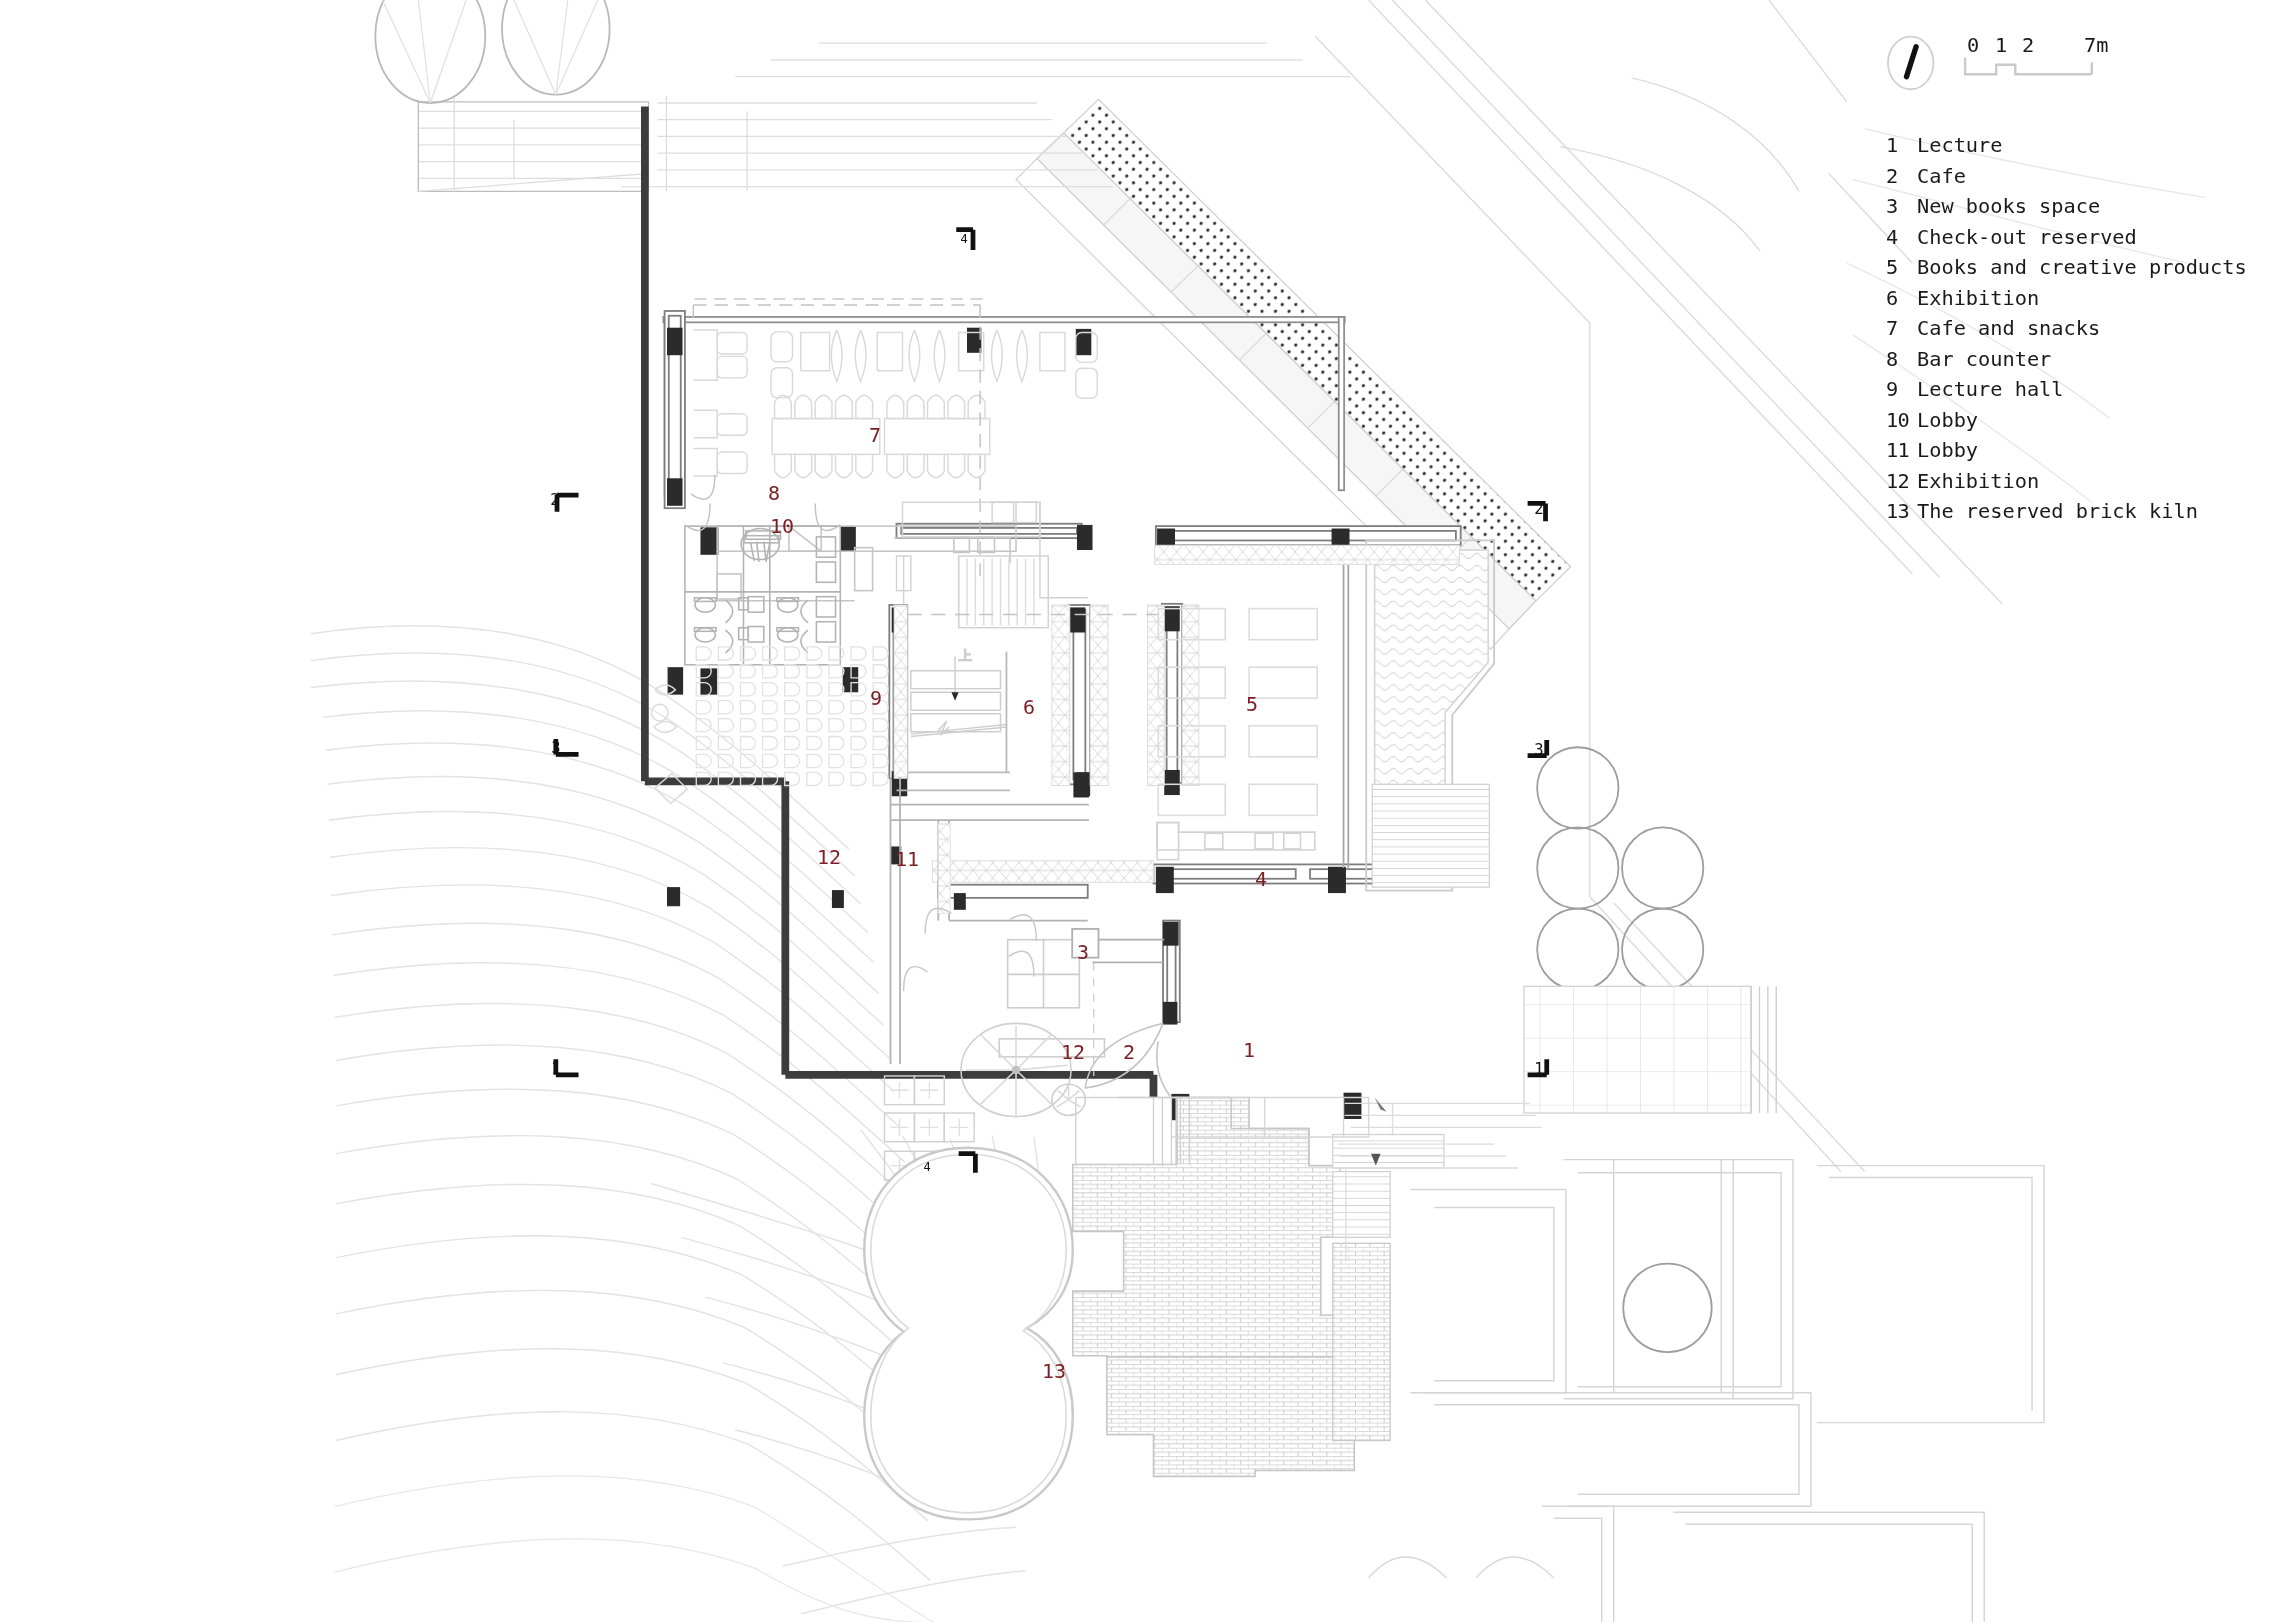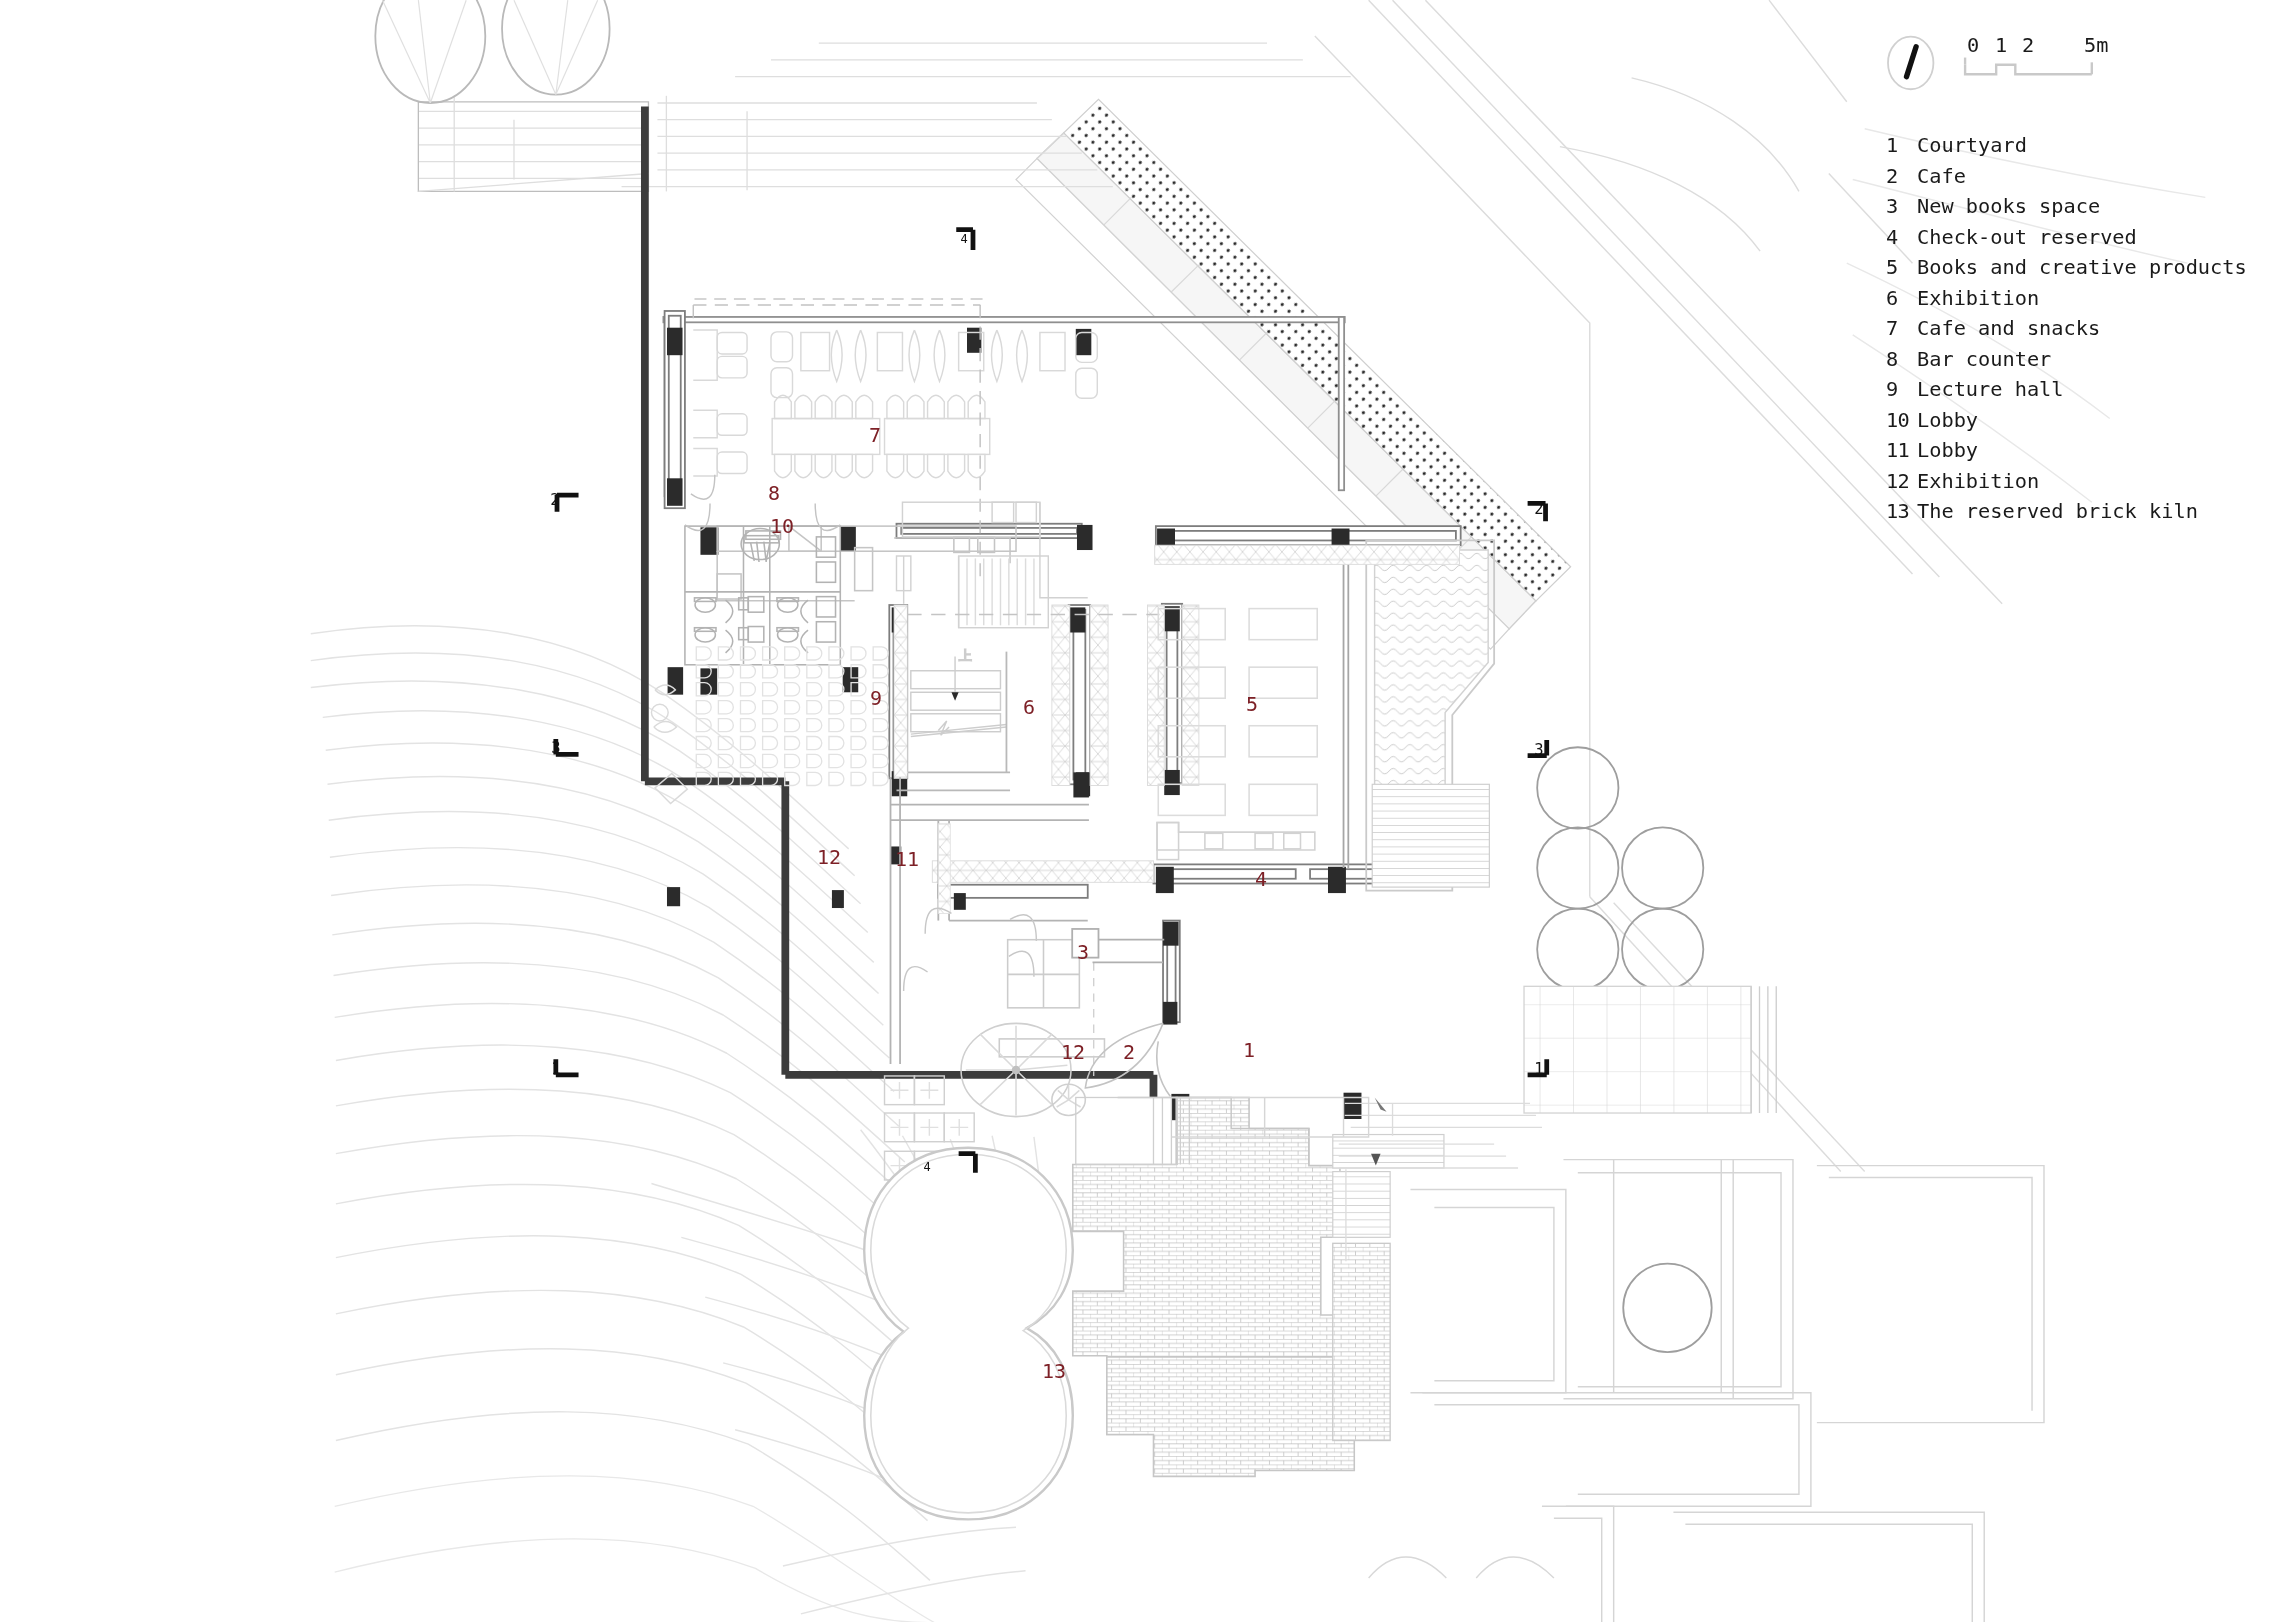--- a/index.html
+++ b/index.html
@@ -682,28 +682,28 @@
   </g>
 </svg>
 
 <div id="northcirc"></div>
 
 <div id="scalebar">
   <div class="sb-nums">
     <span style="left:0px;">0</span>
     <span style="left:28px;">1</span>
     <span style="left:55px;">2</span>
-    <span style="left:117px;">5m</span>
+    <span style="left:117px;">7m</span>
   </div>
 </div>
 
 <div id="legend">
   <div class="leg-row">
     <span class="leg-num">1</span>
-    <span class="leg-txt">Courtyard</span>
+    <span class="leg-txt">Lecture</span>
       </div>
   <div class="leg-row">
     <span class="leg-num">2</span>
     <span class="leg-txt">Cafe</span>
       </div>
   <div class="leg-row">
     <span class="leg-num">3</span>
     <span class="leg-txt">New books space</span>
       </div>
   <div class="leg-row">

